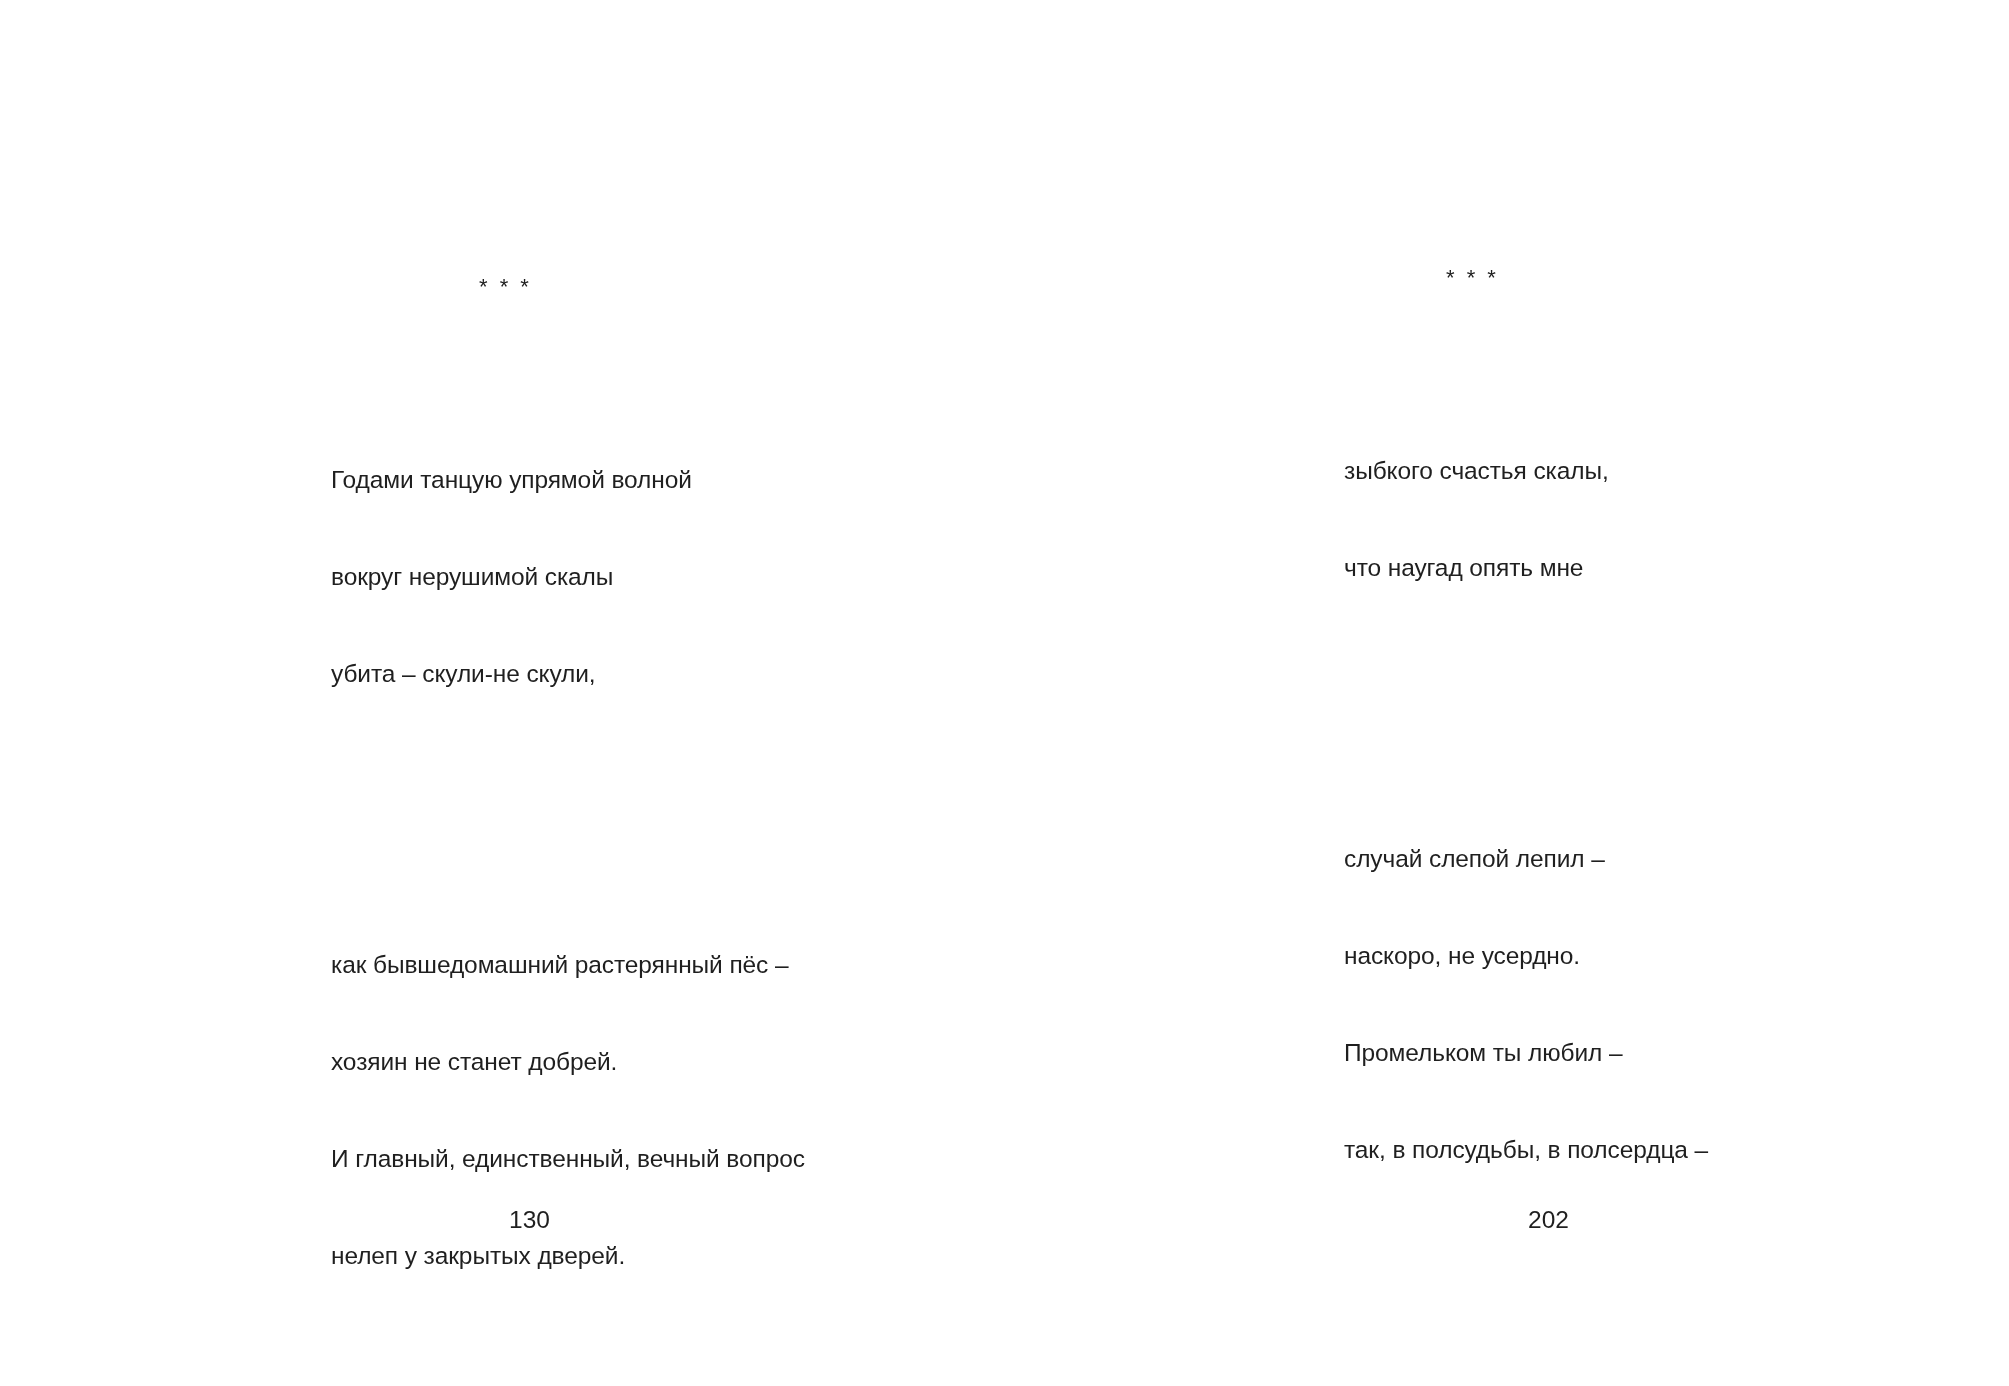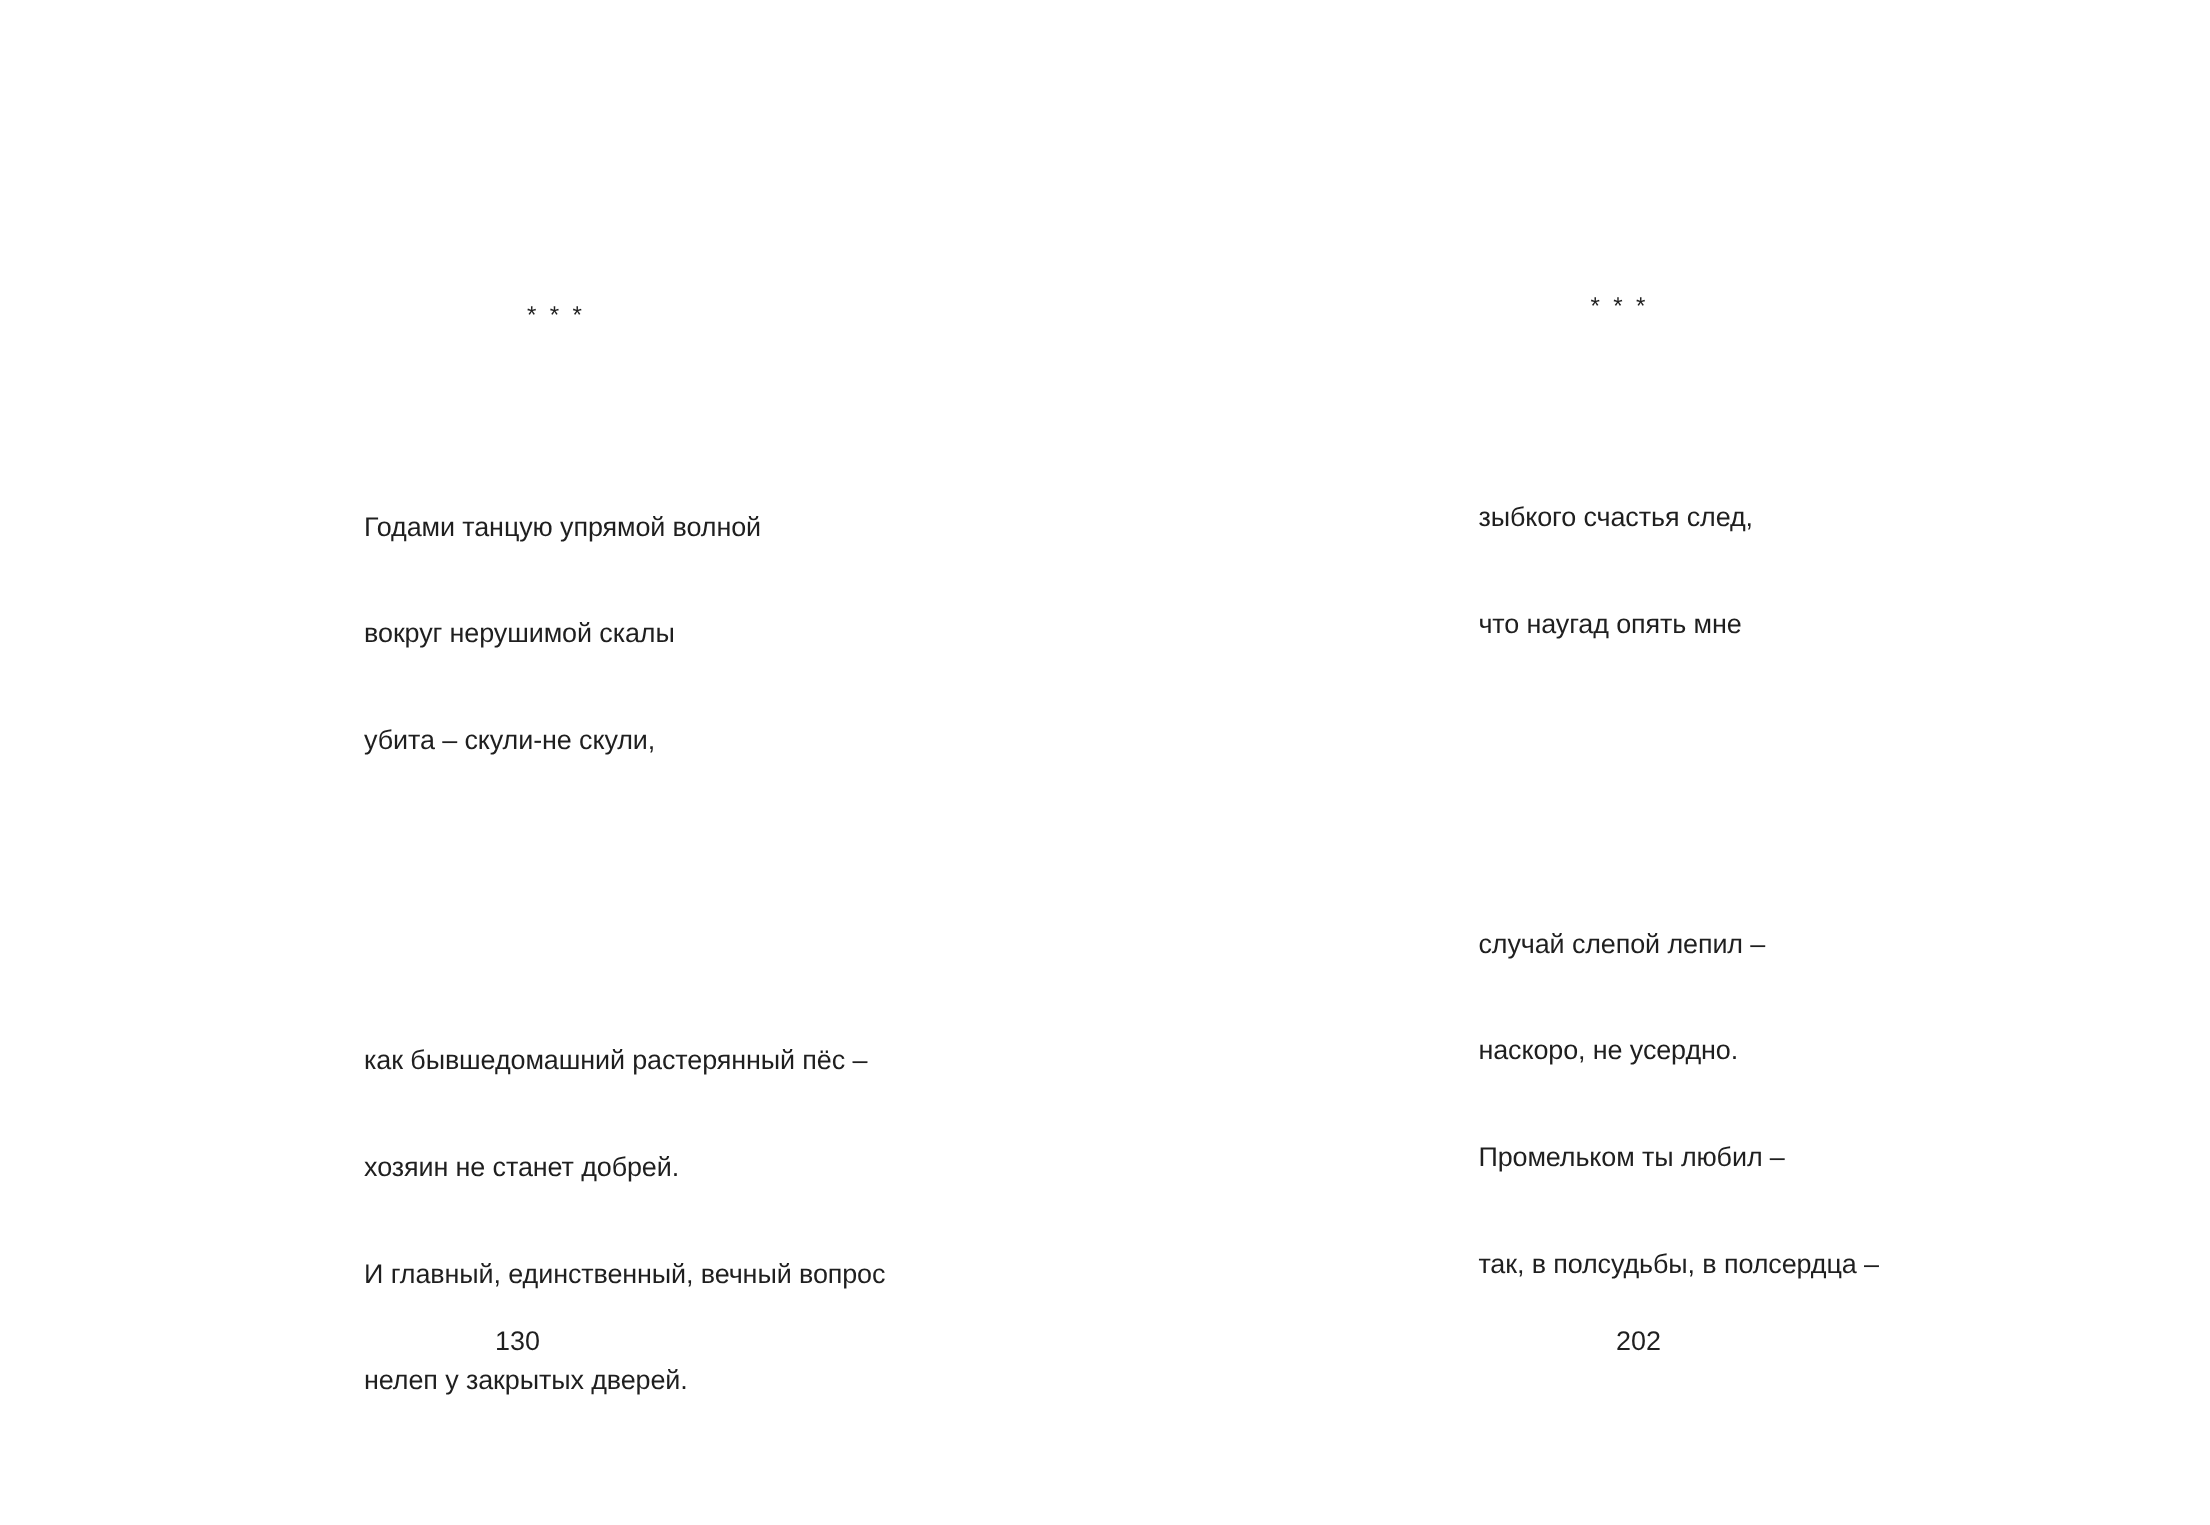--- a/index.html
+++ b/index.html
@@ -51,21 +51,21 @@
     .stanza { display: block; margin-bottom: 32.3px; margin-left: 29px; }
     .stanza:last-child { margin-bottom: 0; }
     .line { display: block; height: 32.3px; }
 
     .page-number {
       position: absolute;
       top: 1204px;
       font-size: 24.5px;
       line-height: 32px;
       width: 100px;
-      text-align: left;
+      text-align: right;
     }
     .page-left .page-number { left: 450px; }
     .page-right .page-number { left: 465px; }
   </style>
 </head>
 <body>
 
 <div class="spread">
 
   <div class="page page-left">
@@ -93,21 +93,21 @@
     </div>
 
     <div class="page-number">130</div>
   </div>
 
   <div class="page page-right">
     <div class="poem">
       <span class="separator">* * *</span>
 
       <span class="stanza">
-        <span class="line">зыбкого счастья след,</span>
+        <span class="line">зыбкого счастья скалы,</span>
         <span class="line">что наугад опять мне</span>
       </span>
 
       <span class="stanza">
         <span class="line">случай слепой лепил –</span>
         <span class="line">наскоро, не усердно.</span>
         <span class="line">Промельком ты любил –</span>
         <span class="line">так, в полсудьбы, в полсердца –</span>
       </span>
 

